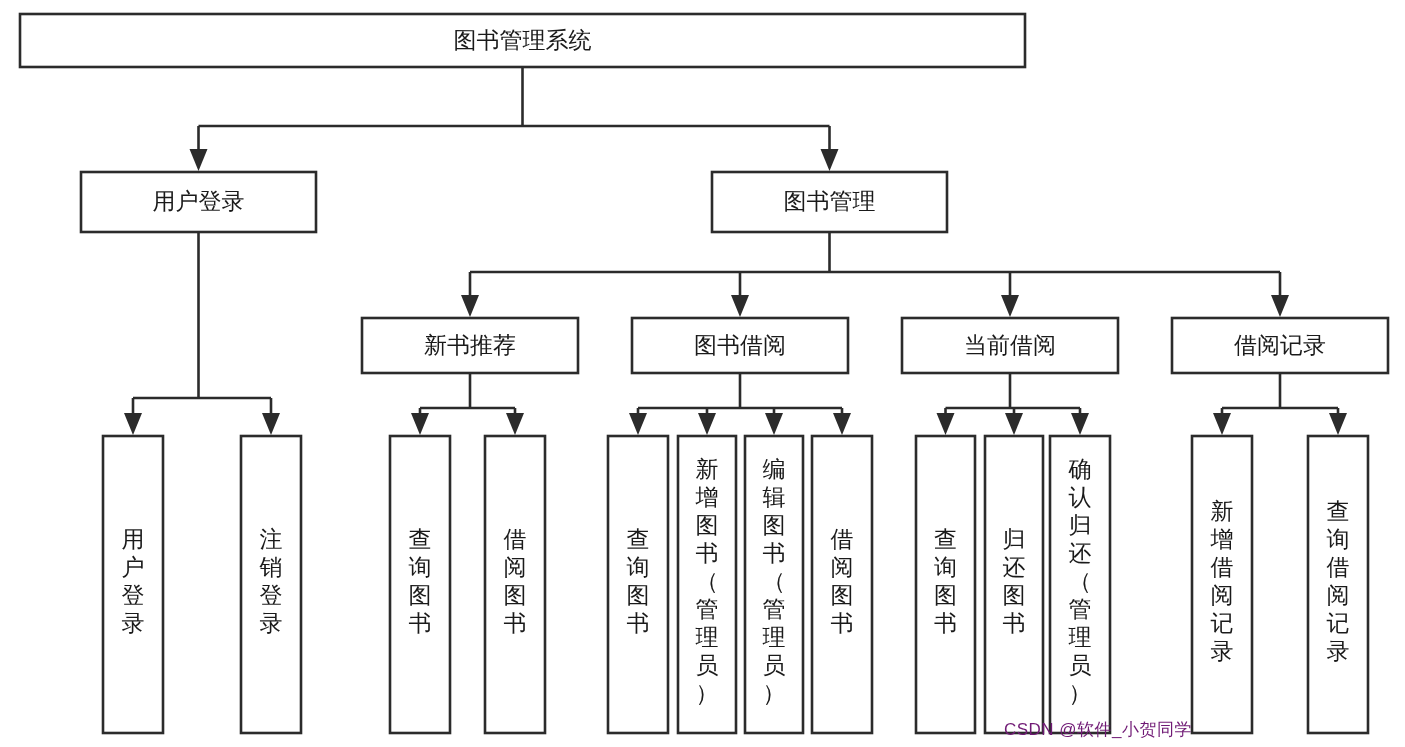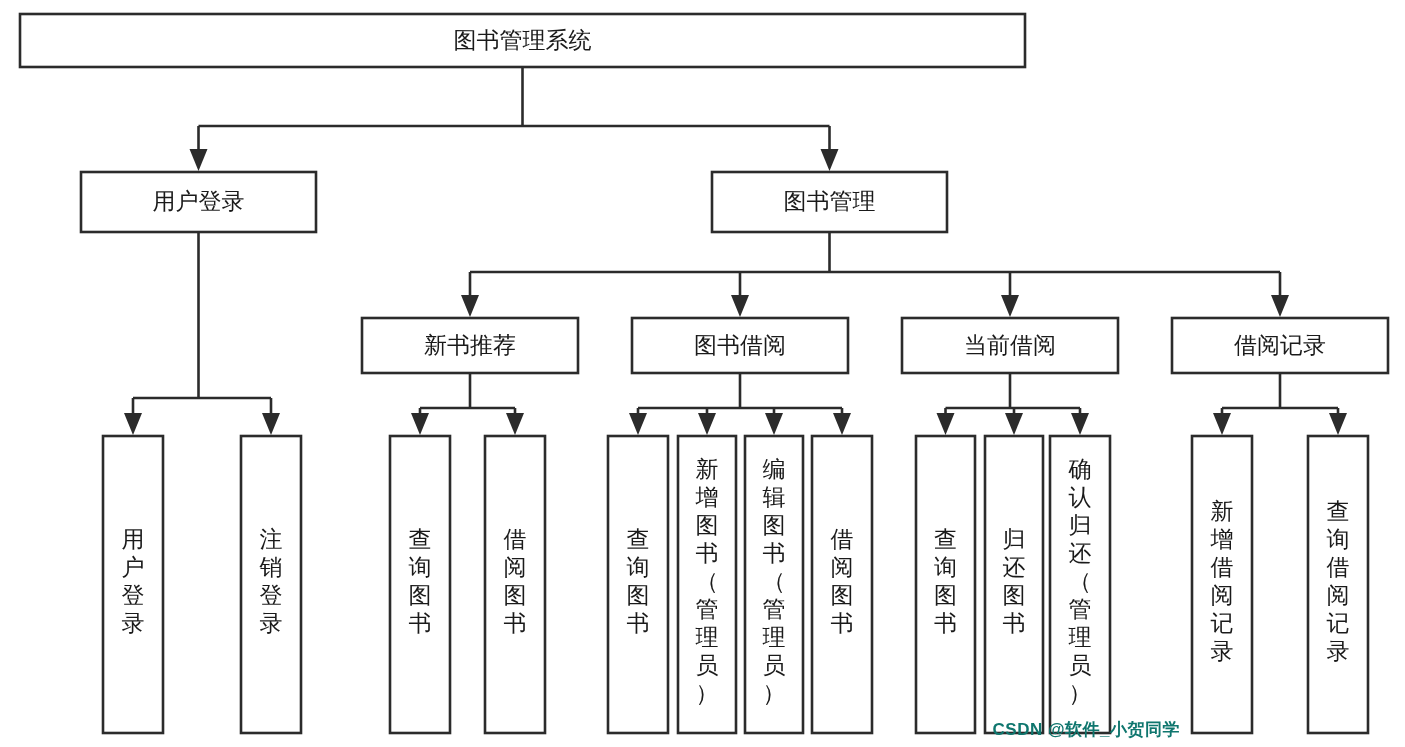--- a/index.html
+++ b/index.html
@@ -11,20 +11,21 @@
     width: 1405px;
     height: 747px;
     font-family: "Liberation Sans", "DejaVu Sans", sans-serif;
     overflow: hidden;
     position: relative;
   }
   #diagram-root {
     position: relative;
     width: 1188px;
     height: 747px;
+    padding-left: 12px;
   }
   svg.diagram-canvas {
     position: absolute;
     top: 0;
     left: 0;
     width: 1405px;
     height: 747px;
   }
   .node-box {
     fill: #ffffff;
@@ -50,26 +51,25 @@
   .node-label-vertical {
     fill: #1a1a1a;
     font-family: "Liberation Sans", "DejaVu Sans", sans-serif;
     font-size: 23px;
     text-anchor: middle;
   }
   .watermark {
     position: absolute;
     right: 8px;
     bottom: 6px;
-    color: #0f766e;
+    color: #701a75;
     font-size: 17px;
     font-family: "Liberation Sans", "DejaVu Sans", sans-serif;
     white-space: nowrap;
     letter-spacing: 0.5px;
-    font-weight: bold;
   }
 </style>
 </head>
 <body>
 
 <div id="diagram-root">
   <svg class="diagram-canvas" id="diagram-canvas" viewBox="0 0 1405 747" xmlns="http://www.w3.org/2000/svg">
     <g id="edges-layer">
         <line x1="522.5" y1="67" x2="522.5" y2="126" class="connector"></line>
         <line x1="198.5" y1="126" x2="829.5" y2="126" class="connector"></line>

